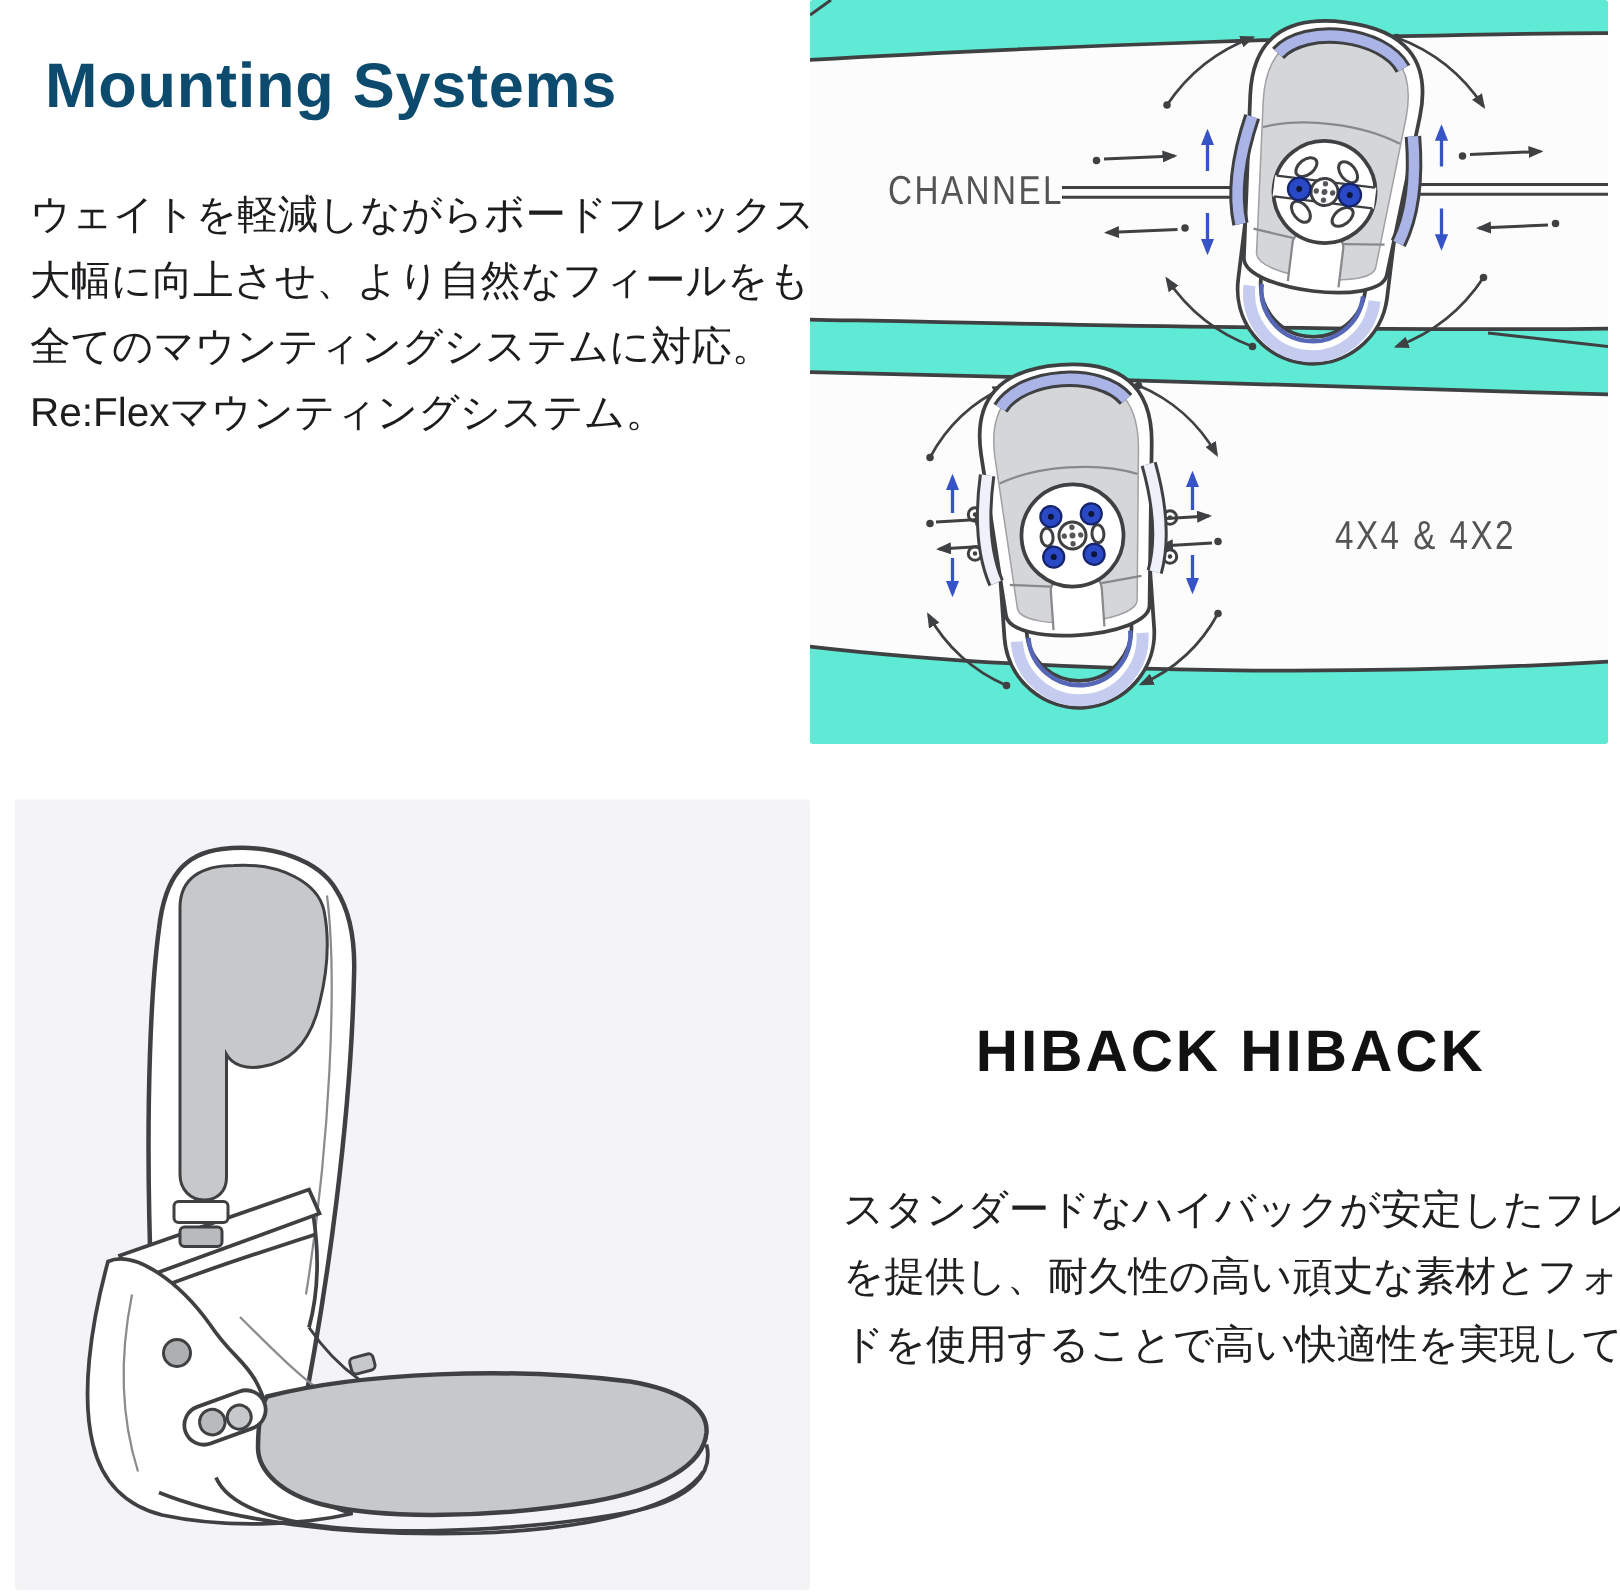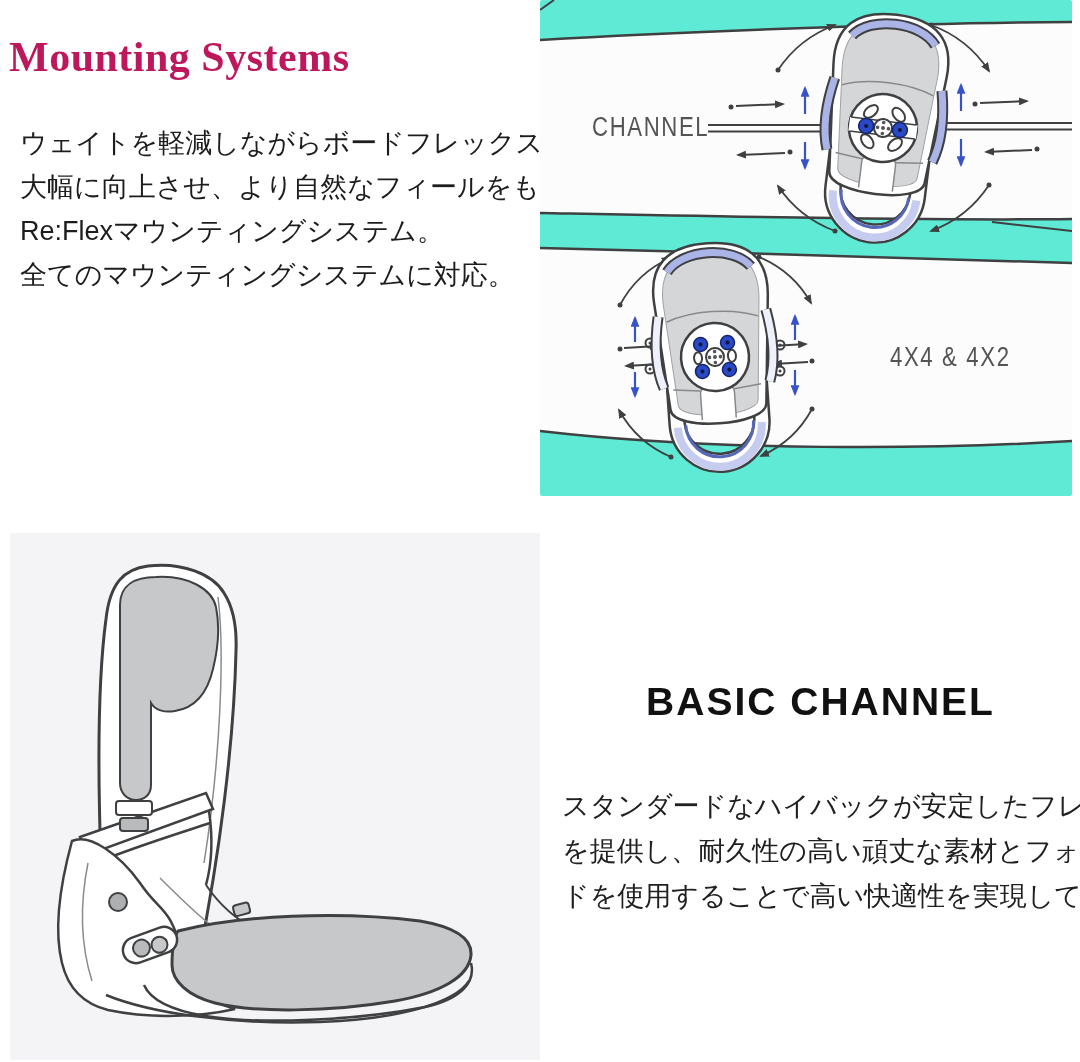--- a/index.html
+++ b/index.html
@@ -6,24 +6,23 @@
   body{
     width:1080px;height:1062px;position:relative;overflow:hidden;
     background:#ffffff;
     font-family:"Liberation Sans","DejaVu Sans",sans-serif;
     color:#1a1a1c;
   }
   .abs{position:absolute;}
 
   
   .m-heading{
-    left:9px;top:33px;
-    font-size:42px;font-weight:bold;letter-spacing:.5px;color:#be185d;
+    left:30px;top:33px;
+    font-size:42px;font-weight:bold;letter-spacing:.5px;color:#0c4a6e;
     white-space:nowrap;
-    font-family:Liberation Serif, serif;
   }
   .m-body{left:20px;top:121px;}
   .m-body .jline{
     font-size:27px;line-height:44px;font-weight:500;color:#1d1d1f;
     white-space:nowrap;
   }
 
   
   .panel-tr{
     left:540px;top:0;width:532px;height:496px;
@@ -57,22 +56,22 @@
     white-space:nowrap;
   }
 </style>
 </head>
 <body>
 
 <div class="abs m-heading">Mounting Systems</div>
 <div class="abs m-body">
   <div class="jline">ウェイトを軽減しながらボードフレックスを</div>
   <div class="jline">大幅に向上させ、より自然なフィールをもたらす</div>
+  <div class="jline">全てのマウンティングシステムに対応。</div>
   <div class="jline">Re:Flexマウンティングシステム。</div>
-  <div class="jline">全てのマウンティングシステムに対応。</div>
 </div>
 
 <div class="abs panel-tr">
   <svg width="532" height="496" viewBox="0 0 532 496">
     <defs>
       <marker id="mD" viewBox="0 0 10 8" refX="8" refY="4" markerWidth="10" markerHeight="8" orient="auto" markerUnits="userSpaceOnUse">
         <path d="M0,0 L10,4 L0,8 Z" fill="#3f4042"></path>
       </marker>
       <marker id="mB" viewBox="0 0 10 8" refX="8" refY="4" markerWidth="11" markerHeight="9" orient="auto" markerUnits="userSpaceOnUse">
         <path d="M0,0 L10,4 L0,8 Z" fill="#3753c8"></path>
@@ -279,18 +278,18 @@
     <path d="M461,430 C466,450 450,466 415,474 C350,487 250,492 195,483 C160,477 140,466 134,452" fill="none" stroke="#3f4042" stroke-width="2.5"></path>
 
     <g transform="rotate(-20 140 412)">
       <rect x="112" y="399" width="56" height="26" rx="13" fill="#ffffff" stroke="#3f4042" stroke-width="2.5"></rect>
       <circle cx="131" cy="412" r="8.5" fill="#b9babc" stroke="#3f4042" stroke-width="2"></circle>
       <circle cx="149" cy="415" r="8" fill="#c7c8ca" stroke="#3f4042" stroke-width="2"></circle>
     </g>
   </svg>
 </div>
 
-<div class="abs h-heading">BASIC CHANNEL</div>
+<div class="abs h-heading">HIBACK HIBACK</div>
 <div class="abs h-body">
   <div class="jline">スタンダードなハイバックが安定したフレックス</div>
   <div class="jline">を提供し、耐久性の高い頑丈な素材とフォームパ</div>
   <div class="jline">ドを使用することで高い快適性を実現しています。</div>
 </div>
 
 </body></html>

